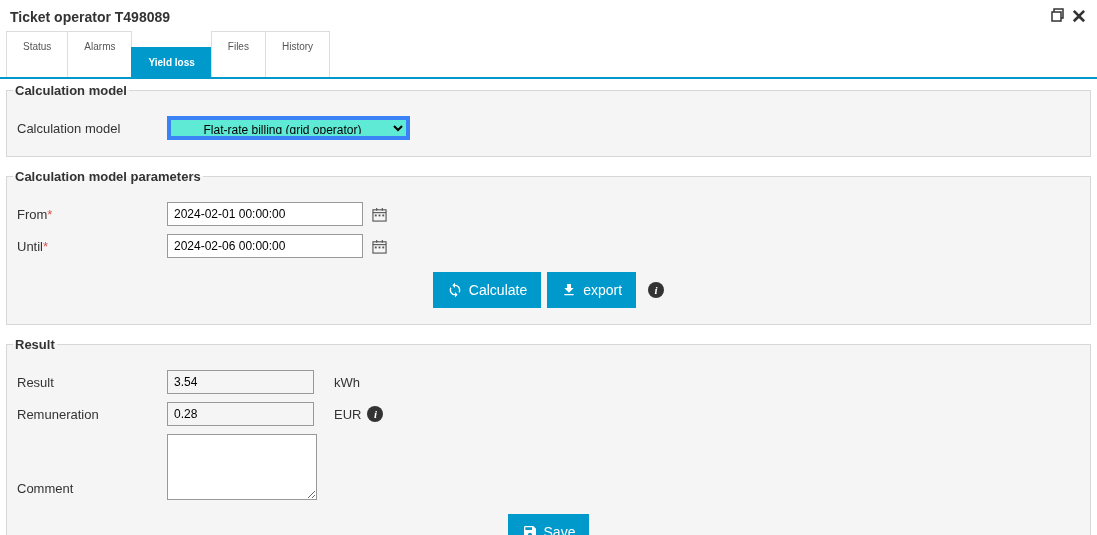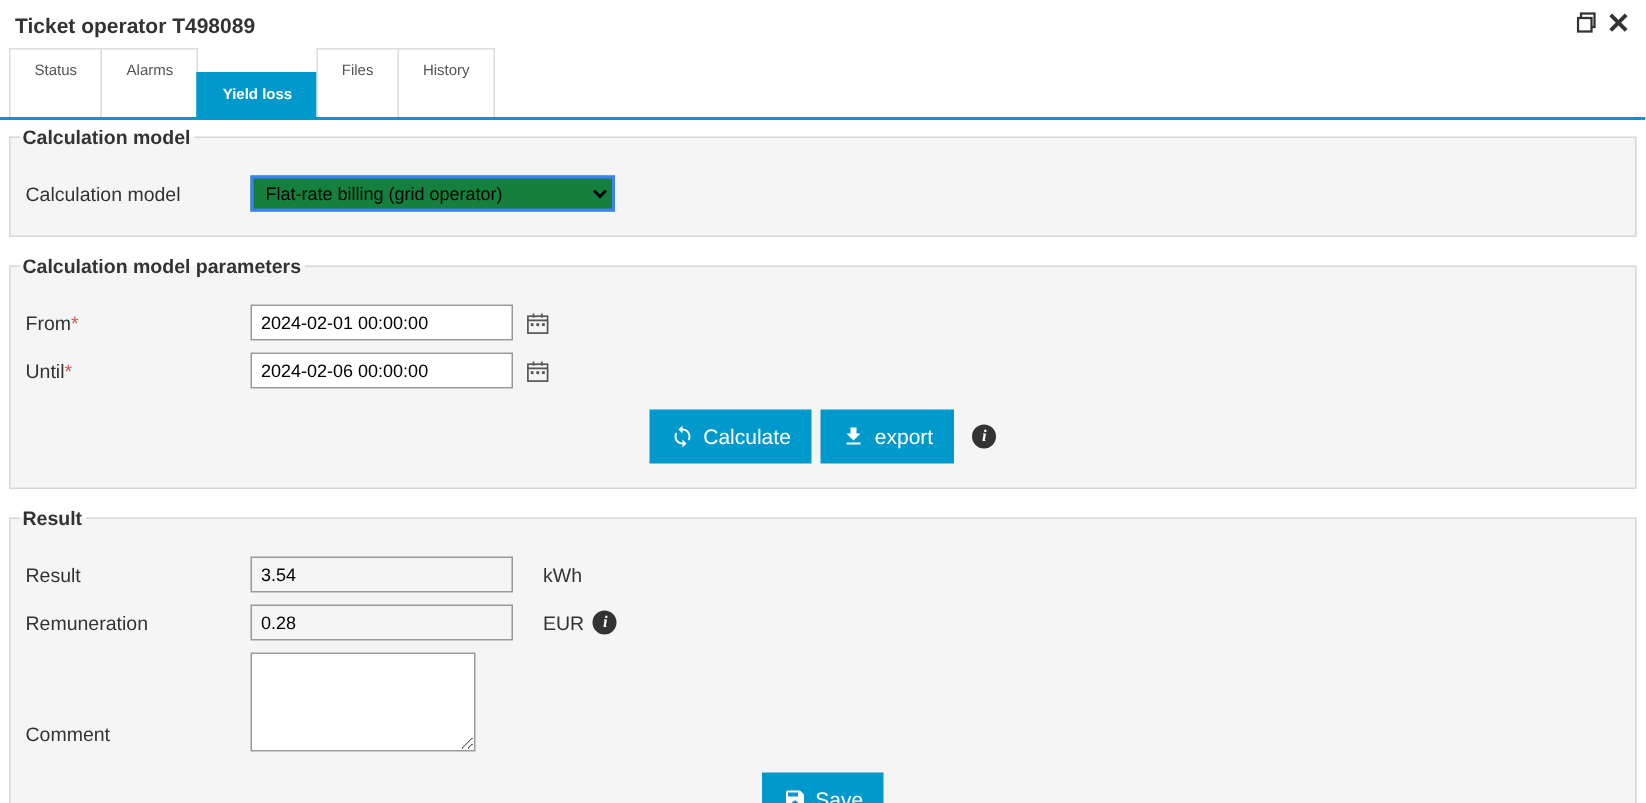--- a/index.html
+++ b/index.html
@@ -71,36 +71,37 @@
 }
 .form-label {
   width: 150px;
   color: #333;
   font-size: 13px;
 }
 .required { color: #d9534f; }
 select.form-control {
   width: 243px;
   height: 24px;
-  border: 2px solid #3b82f6;
-  background: #15803d;
+  border: 4px solid #3b82f6;
+  background: #5eead4;
   font-size: 12px;
   padding: 2px 4px;
+  text-align: center;
 }
 input.form-control {
-  width: 175px;
+  width: 196px;
   height: 24px;
   border: 1px solid #999;
   background: #fff;
   font-size: 12px;
   padding: 2px 6px;
 }
 input.readonly {
   background: #f5f5f5;
-  width: 175px;
+  width: 147px;
 }
 .cal-icon {
   width: 16px; height: 16px;
   margin-left: 8px;
   cursor: pointer;
   display: inline-flex;
   align-items: center;
   justify-content: center;
 }
 .unit { margin-left: 20px; color: #333; font-size: 13px; }

